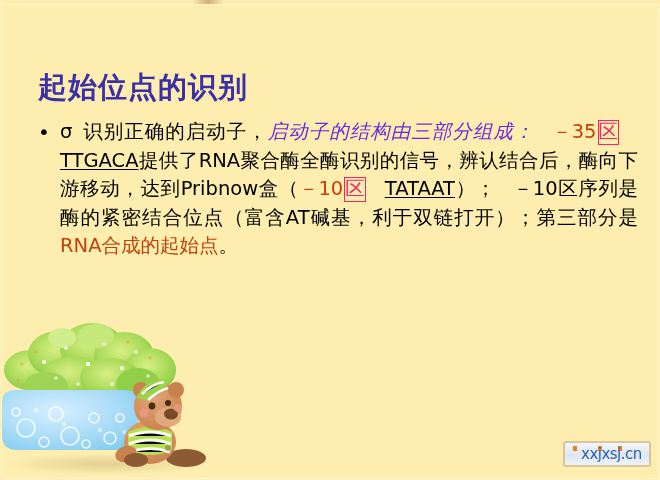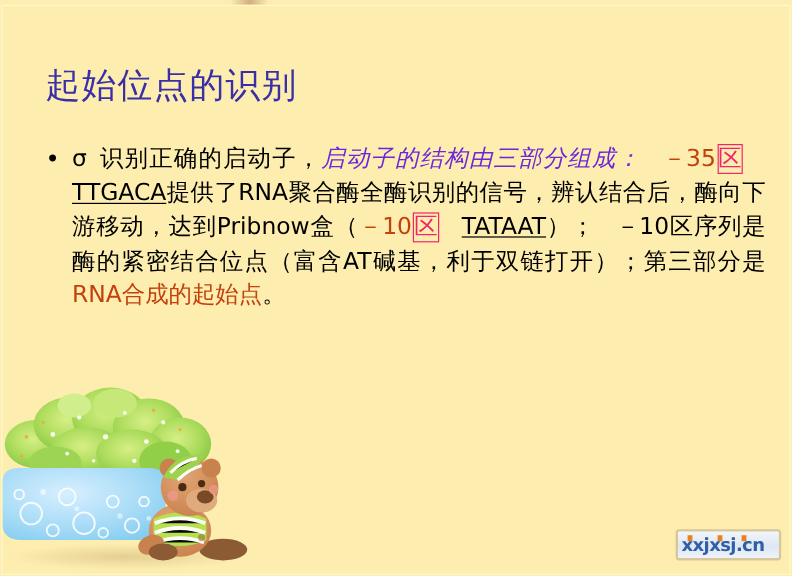--- a/index.html
+++ b/index.html
@@ -42,24 +42,24 @@
     height: 4px;
     background: linear-gradient(to right, rgba(214,180,140,0), rgba(196,152,108,.75), rgba(214,180,140,0));
     border-radius: 2px;
     z-index: 5;
   }
 
   
   .slide-title {
     position: absolute;
     left: 38px;
-    top: 54px;
+    top: 70px;
     font-size: 29px;
     line-height: 34px;
-    font-weight: 400;
+    font-weight: 700;
     color: #3b2fa8;
     letter-spacing: 1px;
     white-space: nowrap;
     z-index: 4;
   }
 
   
   .body-block {
     position: absolute;
     left: 38px;
@@ -132,25 +132,25 @@
     overflow: hidden;
   }
   .watermark .wm-inner {
     position: relative;
     width: 100%;
     height: 100%;
     background: linear-gradient(to bottom, #f2f6fb 0%, #dde7f2 55%, #eef3f9 100%);
   }
   .watermark .wm-text {
     position: absolute;
-    left: 3px;
+    left: 16px;
     top: 2px;
     font-family: "DejaVu Sans", "Liberation Sans", sans-serif;
     font-size: 15px;
-    font-weight: bold;
+    font-weight: normal;
     color: #2f5fa8;
     letter-spacing: -0.5px;
     line-height: 19px;
     white-space: nowrap;
   }
   .watermark .wm-dot {
     position: absolute;
     width: 4px;
     height: 5px;
     background: #e9821e;

